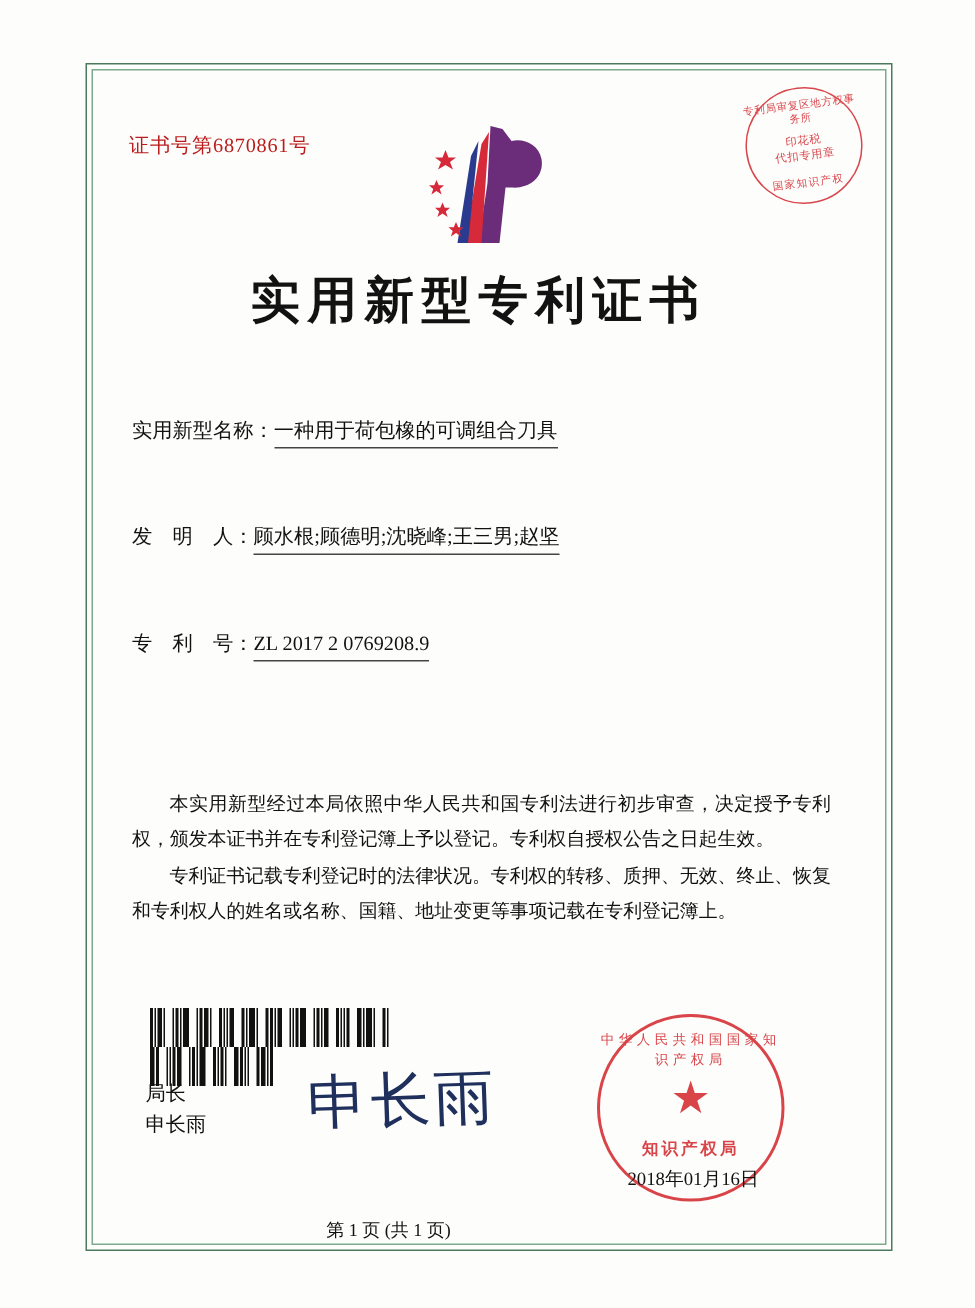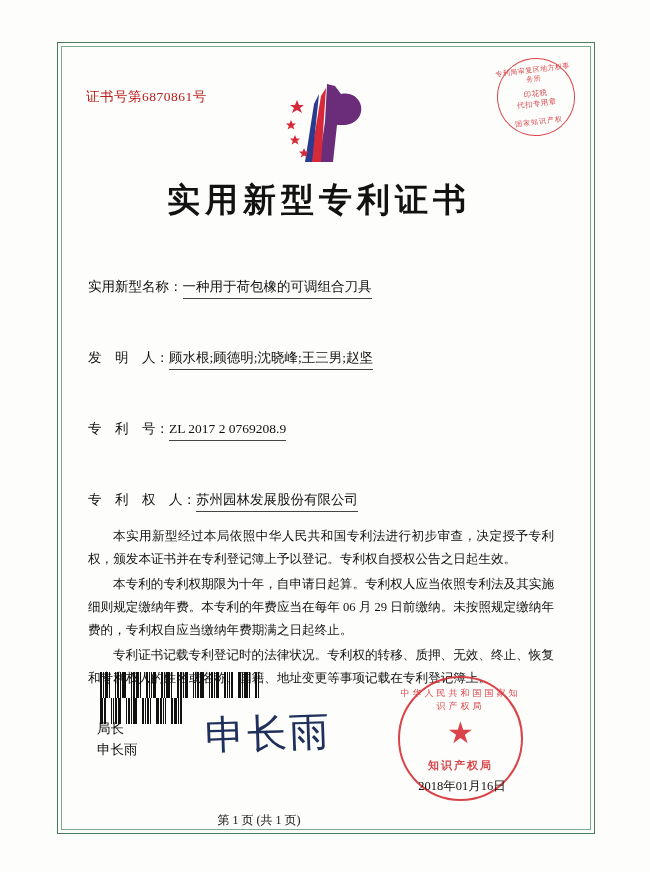--- a/index.html
+++ b/index.html
@@ -282,28 +282,24 @@
   <div class="fields">
     <div class="field-row">
       <span class="lbl">实用新型名称：</span><span class="val underline">一种用于荷包橡的可调组合刀具</span>
     </div>
     <div class="field-row">
       <span class="lbl">发　明　人：</span><span class="val underline">顾水根;顾德明;沈晓峰;王三男;赵坚</span>
     </div>
     <div class="field-row">
       <span class="lbl">专　利　号：</span><span class="val underline">ZL 2017 2 0769208.9</span>
     </div>
-    <div class="field-row">
-      <span class="lbl">专　利　权　人：</span><span class="val underline">苏州园林发展股份有限公司</span>
-    </div>
   </div>
 
   <div class="body-text">
     <p>本实用新型经过本局依照中华人民共和国专利法进行初步审查，决定授予专利权，颁发本证书并在专利登记簿上予以登记。专利权自授权公告之日起生效。</p>
-    <p>本专利的专利权期限为十年，自申请日起算。专利权人应当依照专利法及其实施细则规定缴纳年费。本专利的年费应当在每年 06 月 29 日前缴纳。未按照规定缴纳年费的，专利权自应当缴纳年费期满之日起终止。</p>
     <p>专利证书记载专利登记时的法律状况。专利权的转移、质押、无效、终止、恢复和专利权人的姓名或名称、国籍、地址变更等事项记载在专利登记簿上。</p>
   </div>
 
   <div class="barcode">
     <span style="width:2px"></span><span style="width:1px"></span><span style="width:3px"></span><span style="width:1px"></span>
     <span style="width:1px"></span><span style="width:2px"></span><span style="width:1px"></span><span style="width:4px"></span>
     <span style="width:1px"></span><span style="width:2px"></span><span style="width:3px"></span><span style="width:1px"></span>
     <span style="width:2px"></span><span style="width:1px"></span><span style="width:1px"></span><span style="width:3px"></span>
     <span style="width:2px"></span><span style="width:1px"></span><span style="width:4px"></span><span style="width:1px"></span>
     <span style="width:2px"></span><span style="width:2px"></span><span style="width:1px"></span><span style="width:3px"></span>

